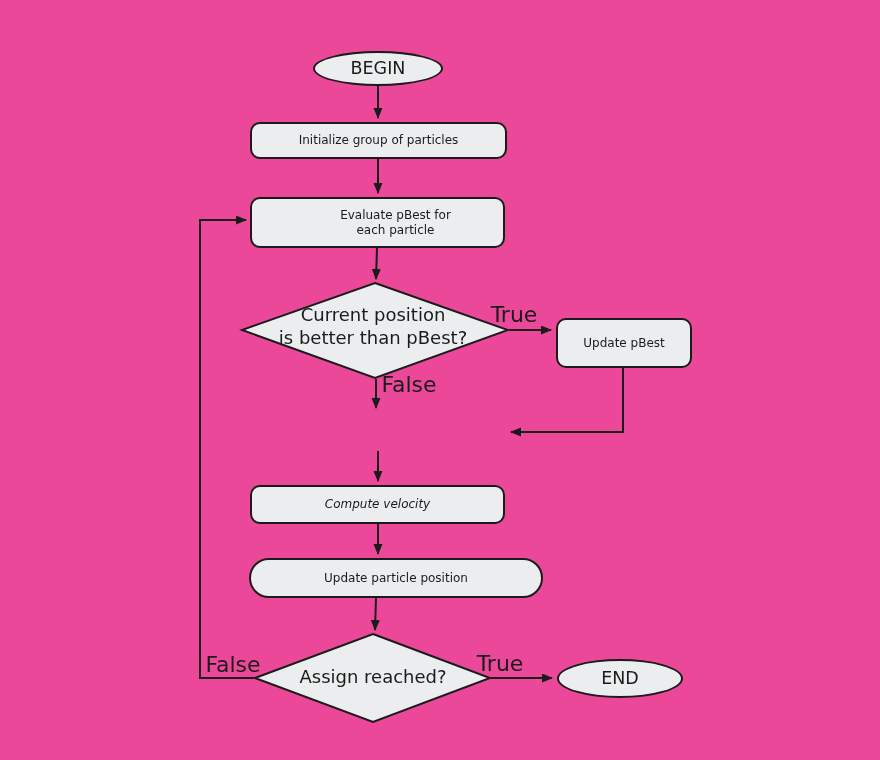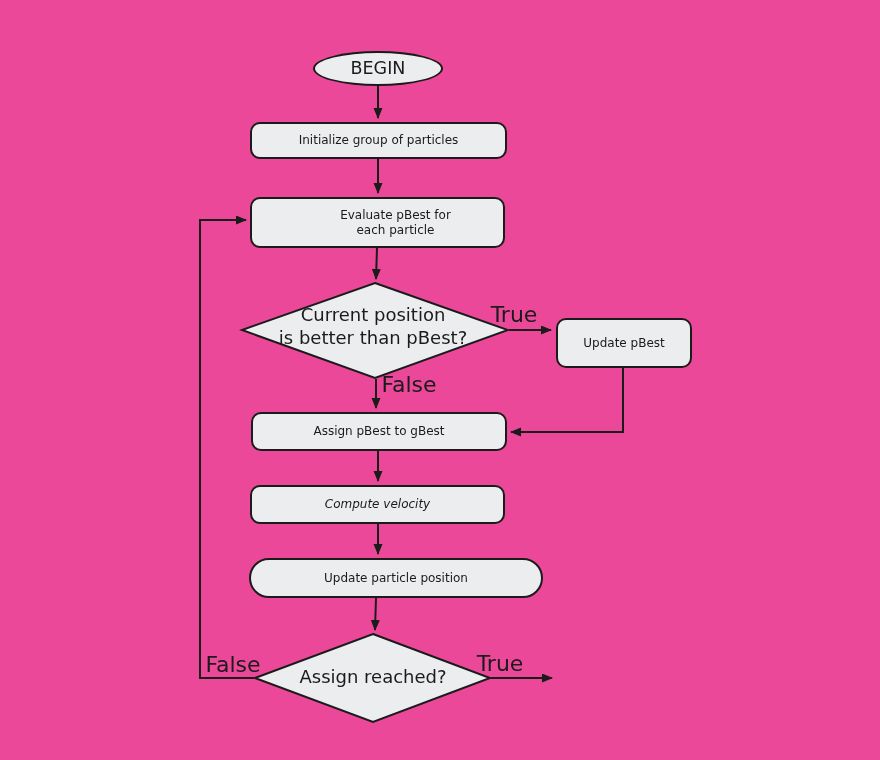--- a/index.html
+++ b/index.html
@@ -84,26 +84,26 @@
 
   <div class="node terminal" style="left:313px; top:51px; width:130px; height:35px;">BEGIN</div>
 
   <div class="node rounded" style="left:250px; top:122px; width:257px; height:37px;">Initialize group of particles</div>
 
   <div class="node rounded multiline" style="left:250px; top:197px; width:255px; height:51px;">Evaluate pBest for
 each particle</div>
 
   <div class="node rounded" style="left:556px; top:318px; width:136px; height:50px;">Update pBest</div>
 
-  <div class="node rounded" style="left:251px; top:412px; width:256px; height:39px;">Assign pBest to gBest</div>
 
   <div class="node rounded" style="left:250px; top:485px; width:255px; height:39px;font-style:italic;">Compute velocity</div>
 
   <div class="node rounded" style="left:249px; top:558px; width:294px; height:40px;border-radius:20px;">Update particle position</div>
 
+  <div class="node terminal" style="left:557px; top:659px; width:126px; height:39px;">END</div>
 
   <div class="free-label" style="left:373px; top:326px;">Current position
 is better than pBest?</div>
 
   <div class="free-label" style="left:373px; top:677px;">Assign reached?</div>
 
   <div class="edge-label" style="left:514px; top:314px;">True</div>
 
   <div class="edge-label" style="left:409px; top:384px;">False</div>
 

